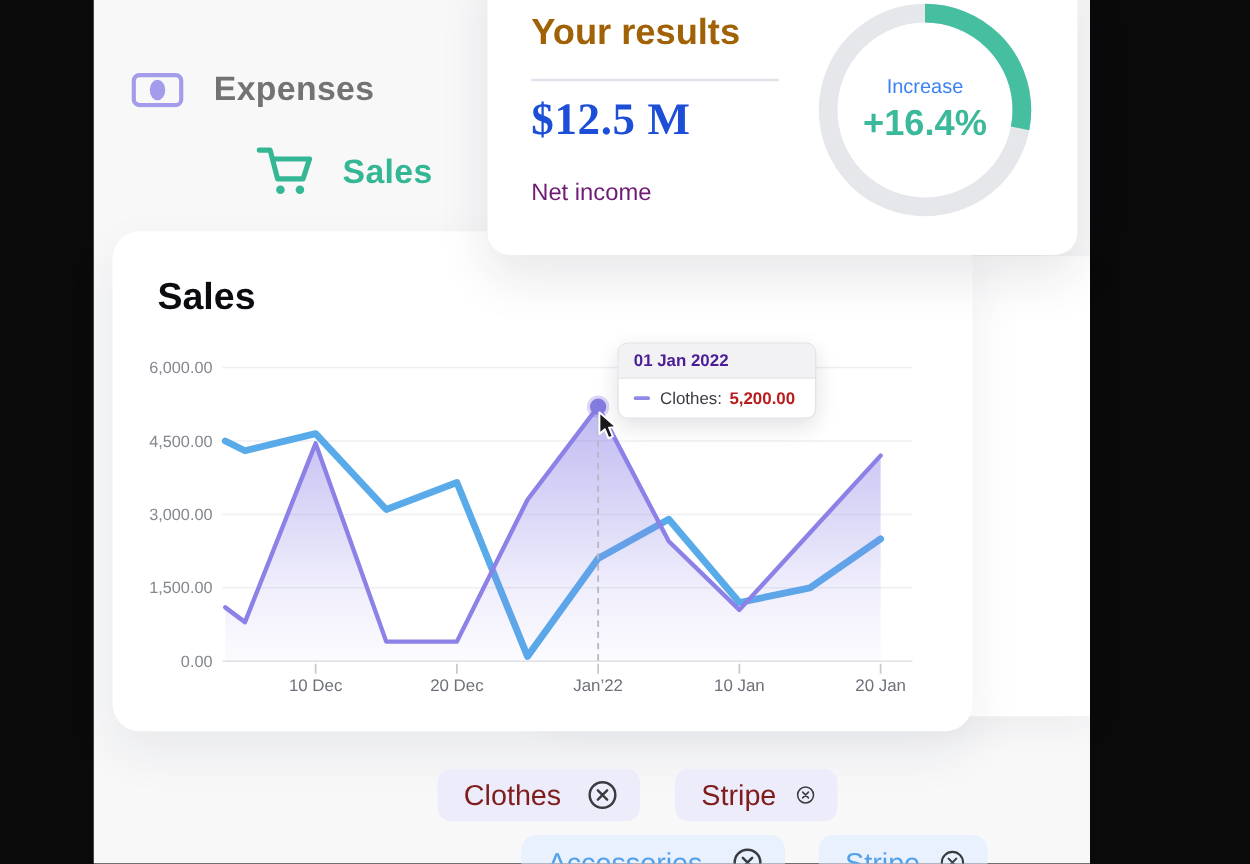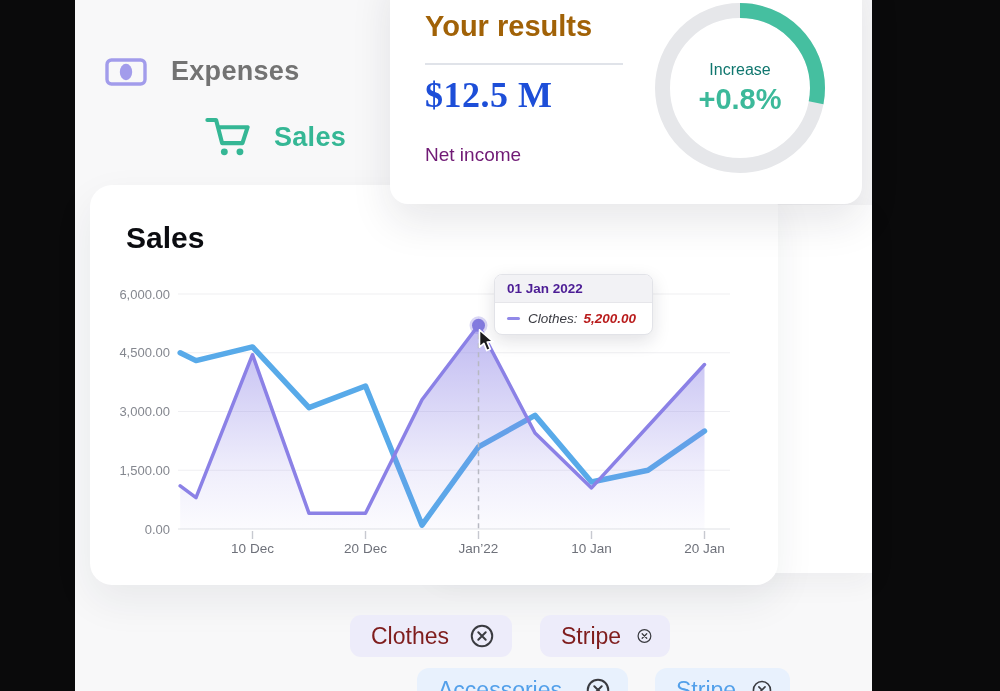--- a/index.html
+++ b/index.html
@@ -21,37 +21,37 @@
   
   .results-card { position:absolute; left:390px; top:-34px; width:472px; height:238px;
                   background:#fff; border-radius:18px; box-shadow:0 18px 40px rgba(25,30,50,0.10); z-index:30; }
   .results-title { position:absolute; left:35px; top:44px; font-size:29px; font-weight:700; color:#a16207; }
   .results-divider { position:absolute; left:35px; top:97px; width:198px; height:1.5px; background:#e0e3e9; }
   .results-amount { position:absolute; left:35px; top:108px; font-size:36px; font-weight:700; color:#1d4ed8; letter-spacing:0.5px;font-family:Liberation Serif, serif; }
   .results-caption { position:absolute; left:35px; top:178px; font-size:19px; color:#701a75; }
   .donut-wrap { position:absolute; left:262px; top:34px; width:176px; height:176px; }
   .donut-texts { position:absolute; left:262px; top:34px; width:176px; height:176px;
                  display:flex; flex-direction:column; align-items:center; justify-content:center; gap:4px; }
-  .donut-label { font-size:16px; font-weight:500; color:#0f766e; }
+  .donut-label { font-size:16px; font-weight:500; color:#3b82f6; }
   .donut-value { font-size:29px; font-weight:700; color:#3cb99a; }
 
   
   .sales-card { position:absolute; left:90px; top:185px; width:688px; height:400px;
                 background:#fff; border-radius:22px; box-shadow:0 16px 40px rgba(35,40,60,0.07); z-index:10; }
   .sales-title { position:absolute; left:36px; top:36px; font-size:30px; font-weight:700; color:#0b0c10; }
   .chart-svg { position:absolute; left:0; top:0; }
   .chart-svg text { font-family:"Liberation Sans","DejaVu Sans",sans-serif; }
 
   
   .tooltip { position:absolute; left:494px; top:274px; width:159px; background:#fff;
              border:1px solid #e2e3e8; border-radius:8px; box-shadow:0 6px 18px rgba(20,25,45,0.13);
              z-index:40; overflow:hidden; }
   .tooltip-header { background:#f2f2f5; border-bottom:1px solid #e6e6ea; padding:6px 12px;
                     font-size:13.5px; font-weight:700; color:#4c1d95; }
-  .tooltip-body { display:flex; align-items:center; padding:8px 12px; font-size:13.5px; color:#3a3b42;font-style:italic; }
+  .tooltip-body { display:flex; align-items:center; padding:8px 12px; font-size:13.5px; color:#3a3b42; }
   .tooltip-swatch { width:13px; height:3.5px; border-radius:2px; background:#9189e8; margin-right:8px; flex:none; }
   .tooltip-value { font-weight:700; color:#b91c1c; margin-left:6px; }
 
   .cursor-wrap { position:absolute; left:478px; top:329px; z-index:45; }
 
   
   .tag { position:absolute; display:flex; align-items:center; justify-content:space-between;
          background:#edecfa; border-radius:11px; padding:0 18px 0 21px; height:42px; z-index:12; }
   .tag-label { font-size:23px; font-weight:500; color:#7f1d1d; margin-right:16px; }
   .tag.blue { background:#e8f1fd; height:44px; border-radius:12px; }
@@ -90,21 +90,21 @@
     <div class="results-amount">$12.5 M</div>
     <div class="results-caption">Net income</div>
     <div class="donut-wrap">
       <svg width="176" height="176" viewBox="0 0 176 176">
         <circle id="donut-track" cx="88" cy="88" r="77.5" fill="none" stroke-width="15" stroke="#e6e7ea"></circle>
         <circle id="donut-arc" cx="88" cy="88" r="77.5" fill="none" stroke-width="15" transform="rotate(-90 88 88)" stroke="#45bfa0" stroke-dasharray="136.34512116579702 350.6017401406209"></circle>
       </svg>
     </div>
     <div class="donut-texts">
       <span class="donut-label">Increase</span>
-      <span class="donut-value">+0.8%</span>
+      <span class="donut-value">+16.4%</span>
     </div>
   </div>
 
   <div class="sales-card">
     <div class="sales-title">Sales</div>
     <svg id="chart-svg" class="chart-svg" width="688" height="400" viewBox="0 0 688 400">
         <defs>
           <linearGradient id="areaGrad" x1="0" y1="0" x2="0" y2="1">
             <stop offset="0" stop-color="#8b81e6" stop-opacity="0.55"></stop>
             <stop offset="0.72" stop-color="#8b81e6" stop-opacity="0.13"></stop>

